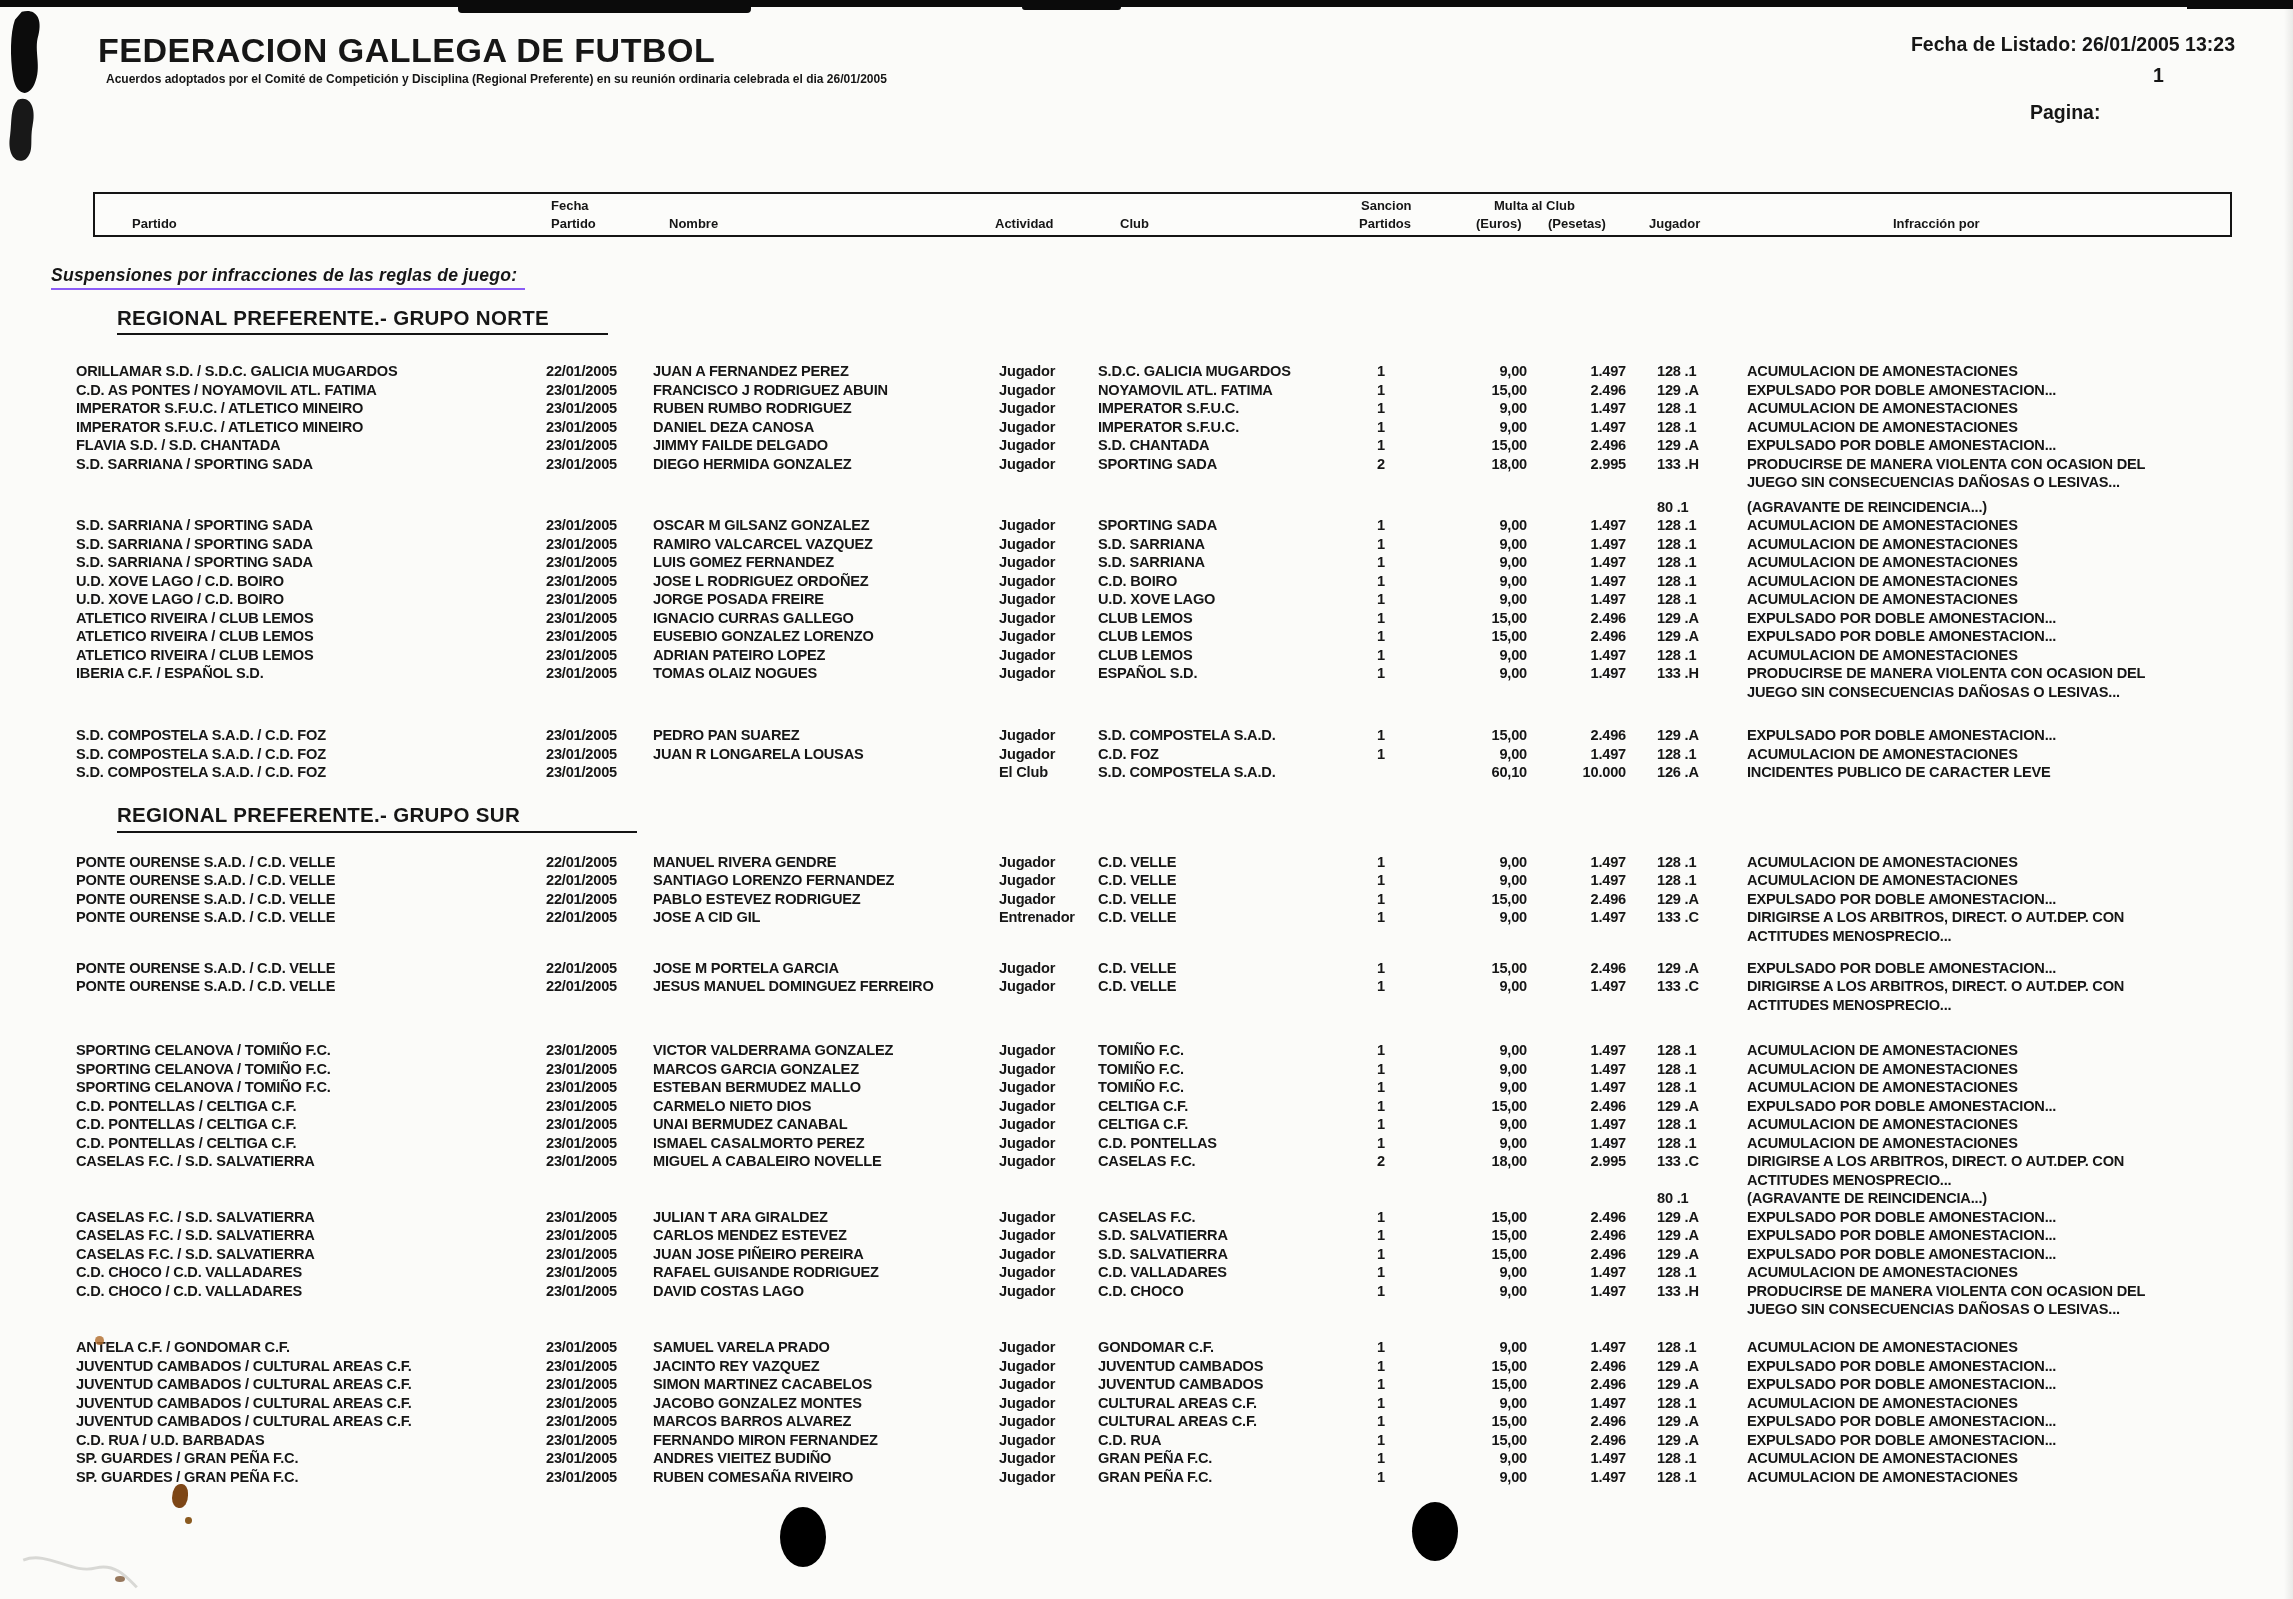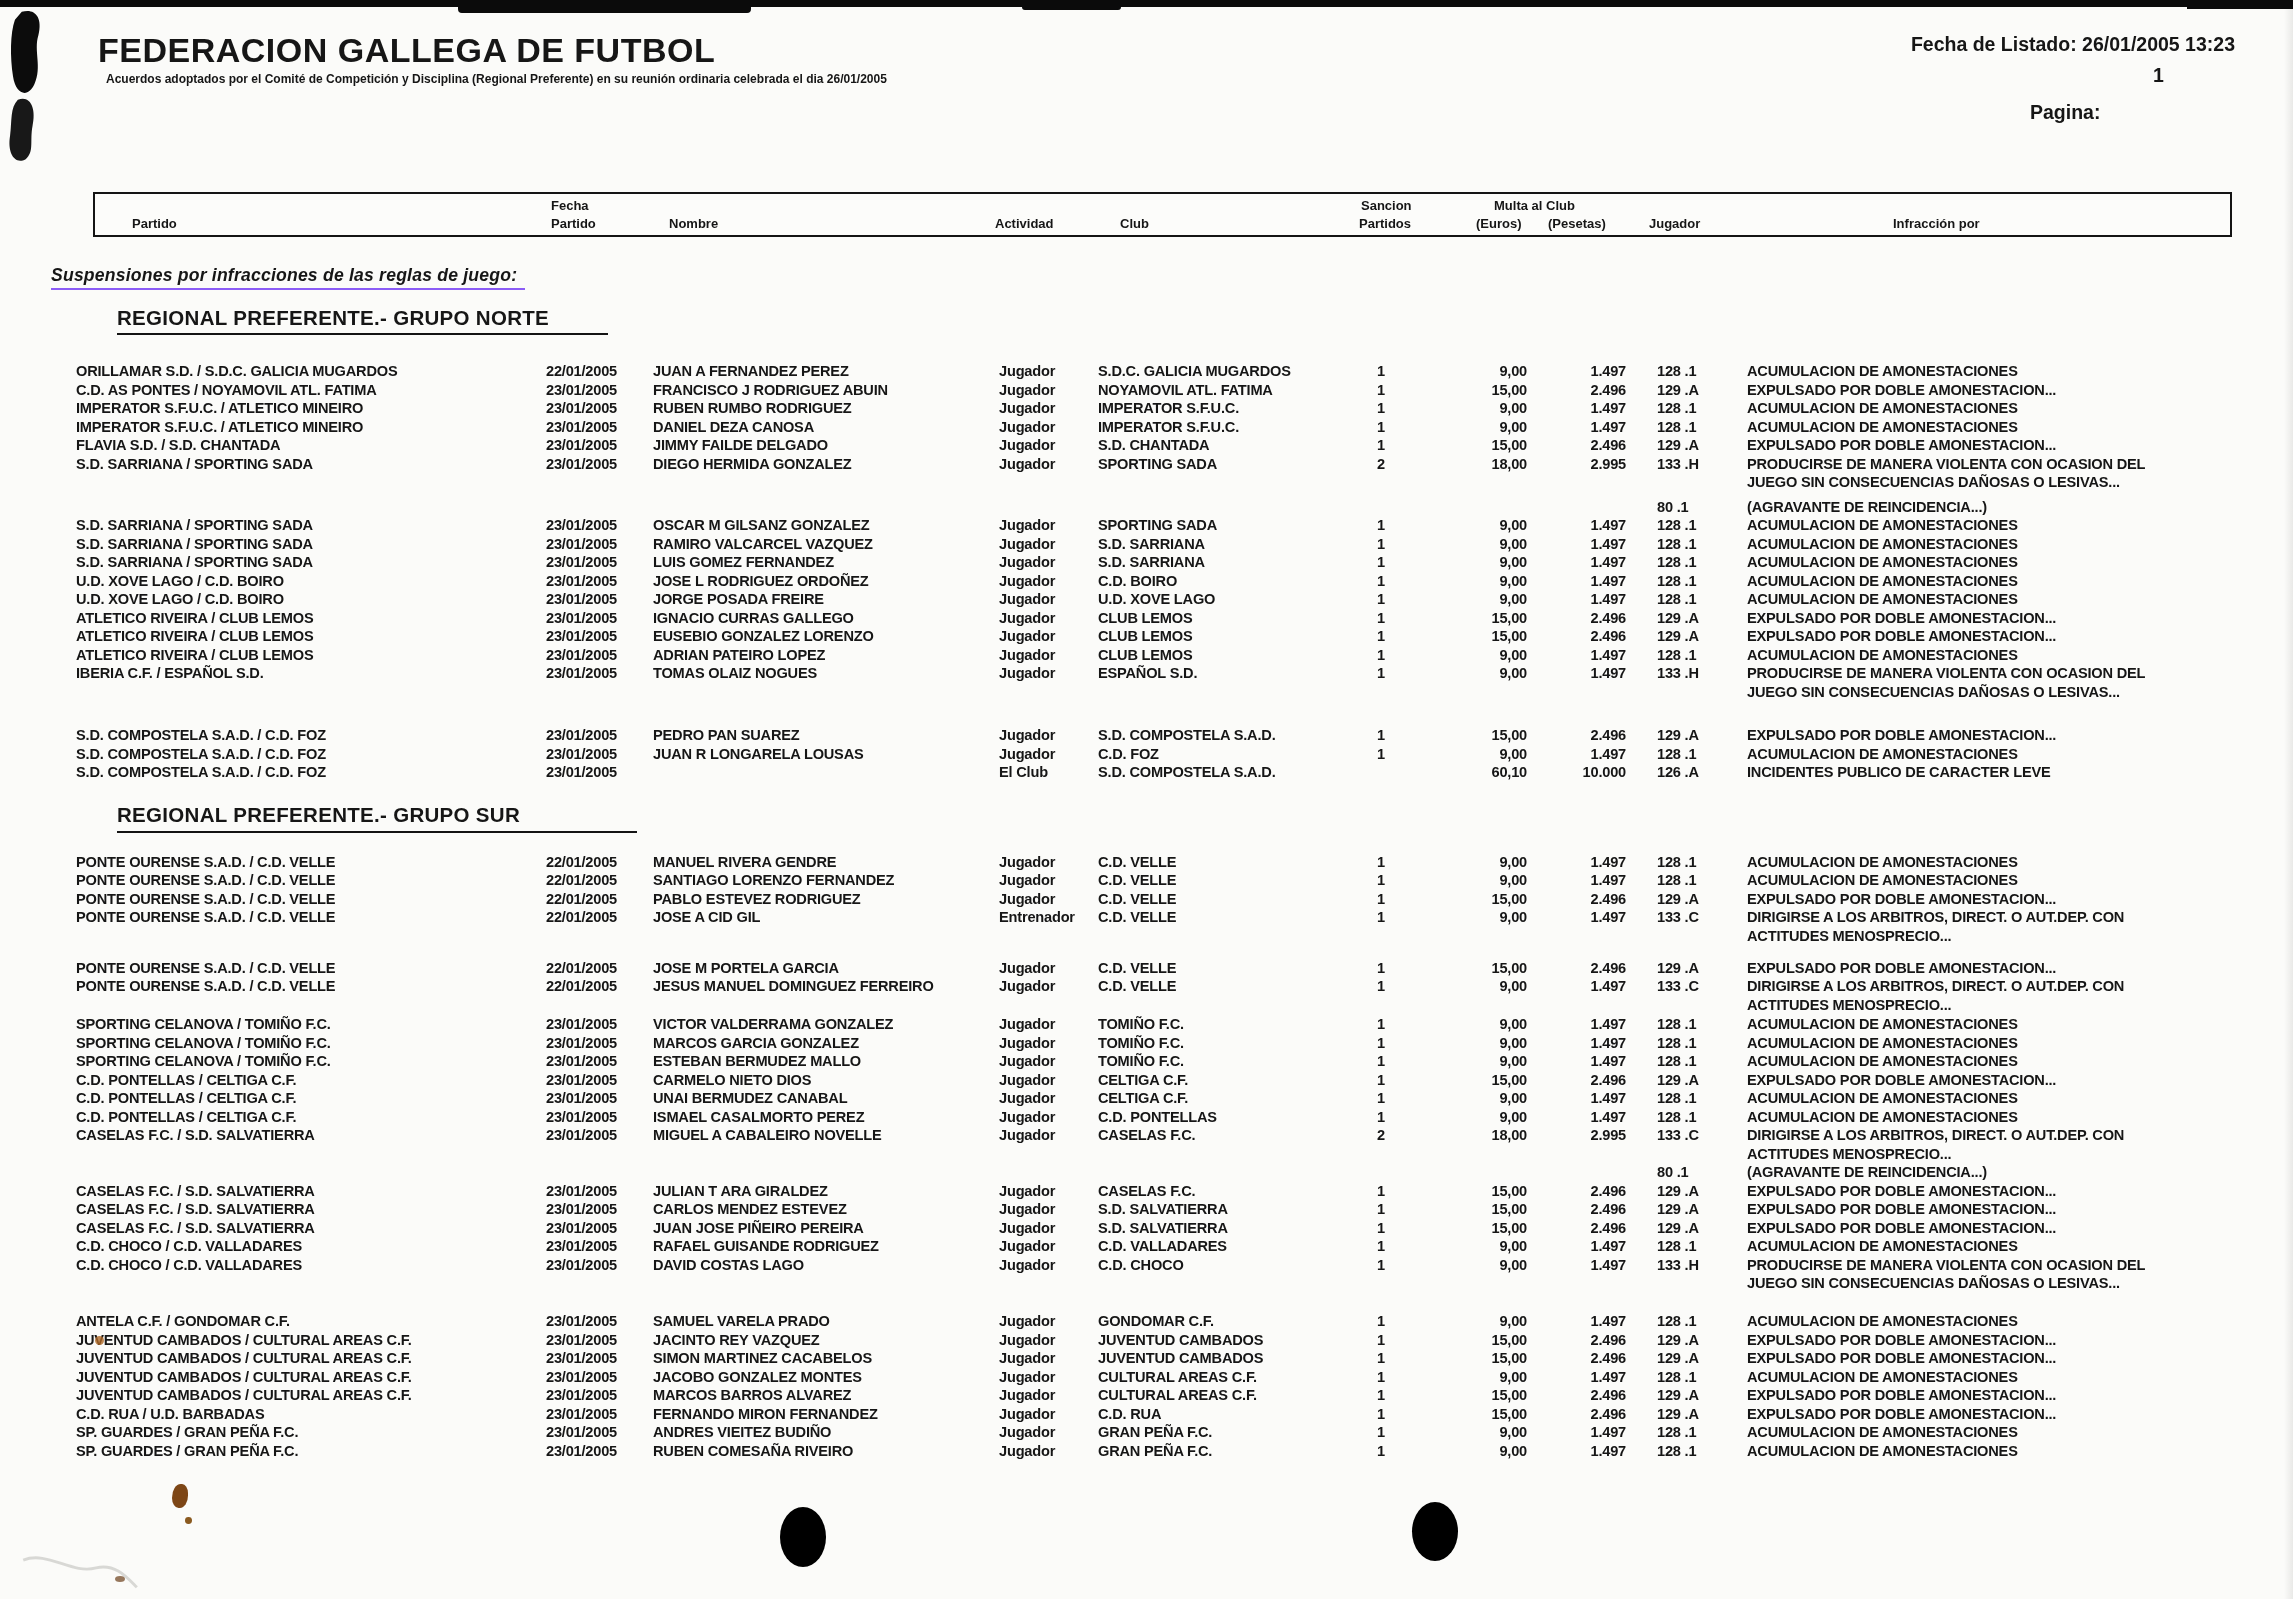--- a/index.html
+++ b/index.html
@@ -453,21 +453,21 @@
               <div class="cell c-sancion">1</div>
               <div class="cell c-euros">9,00</div>
               <div class="cell c-pesetas">1.497</div>
               <div class="cell c-articulo">133 .C</div>
               <div class="cell c-infraccion">
                 <div>DIRIGIRSE A LOS ARBITROS, DIRECT. O AUT.DEP. CON</div>
                 <div>ACTITUDES MENOSPRECIO...</div>
               </div>
             </div>
           </div>
-          <div class="block" style="margin-top: 1px;">
+          <div class="block" style="margin-top: 27px;">
             <div class="row">
               <div class="cell c-partido">SPORTING CELANOVA / TOMIÑO F.C.</div>
               <div class="cell c-fecha">23/01/2005</div>
               <div class="cell c-nombre">VICTOR VALDERRAMA GONZALEZ</div>
               <div class="cell c-actividad">Jugador</div>
               <div class="cell c-club">TOMIÑO F.C.</div>
               <div class="cell c-sancion">1</div>
               <div class="cell c-euros">9,00</div>
               <div class="cell c-pesetas">1.497</div>
               <div class="cell c-articulo">128 .1</div>

